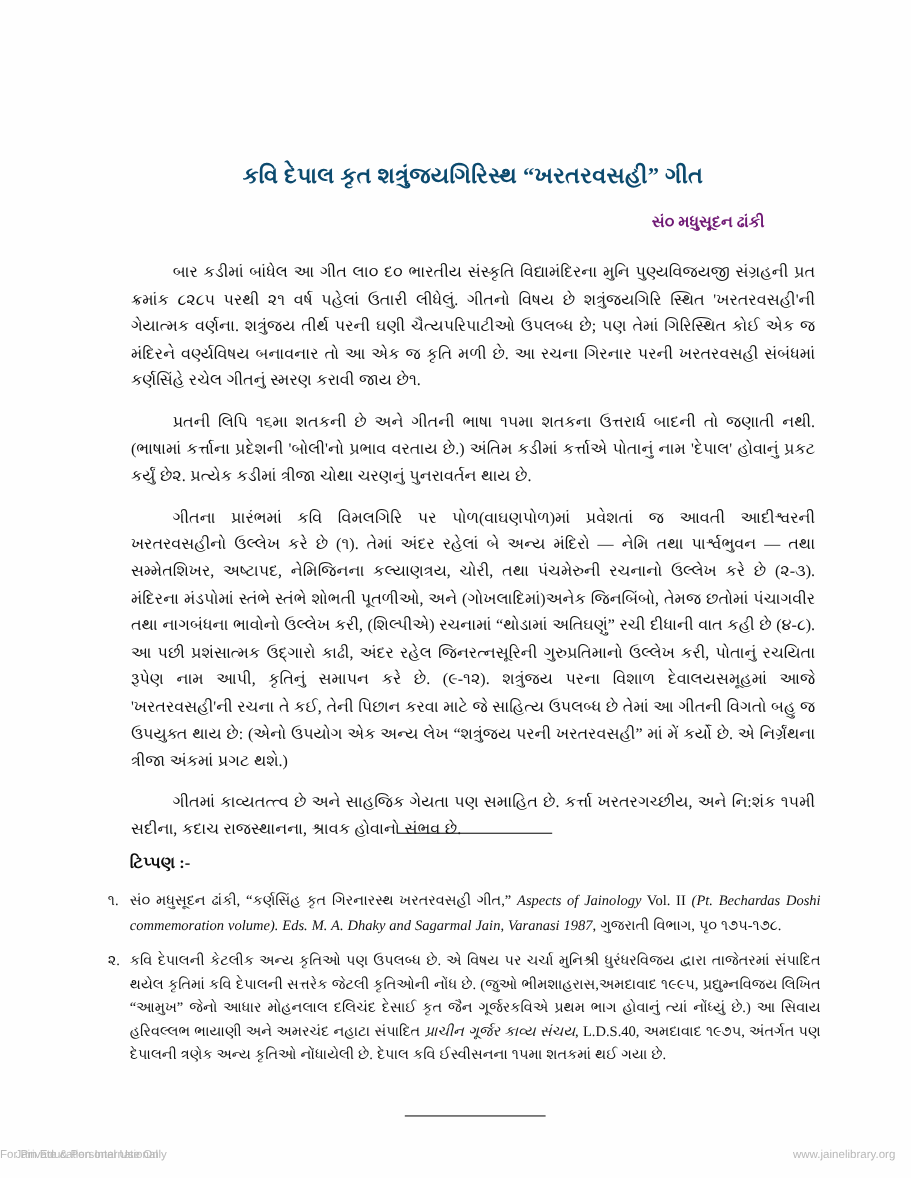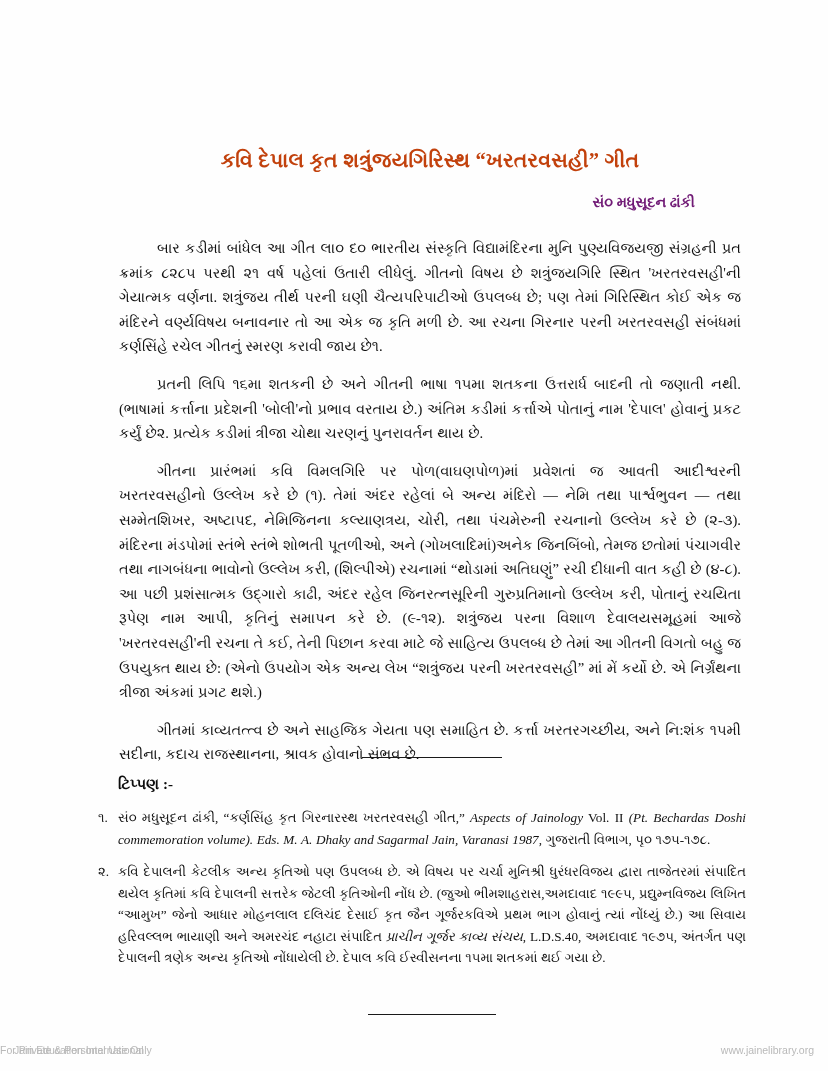--- a/index.html
+++ b/index.html
@@ -29,21 +29,21 @@
     top: 148px;
     width: 636px;
   }
   .doc-title {
     font-family: "Liberation Serif", "DejaVu Serif", serif;
     font-size: 20.5px;
     font-weight: bold;
     text-align: center;
     letter-spacing: 0.2px;
     line-height: 1.25;
-    color: #c2410c;
+    color: #0c4a6e;
     margin: 0;
     padding-left: 14px;
   }
   .byline {
     margin: 20px 0 0 0;
     font-size: 14.5px;
     font-weight: bold;
     text-align: right;
     padding-right: 46px;
     color: #701a75;

